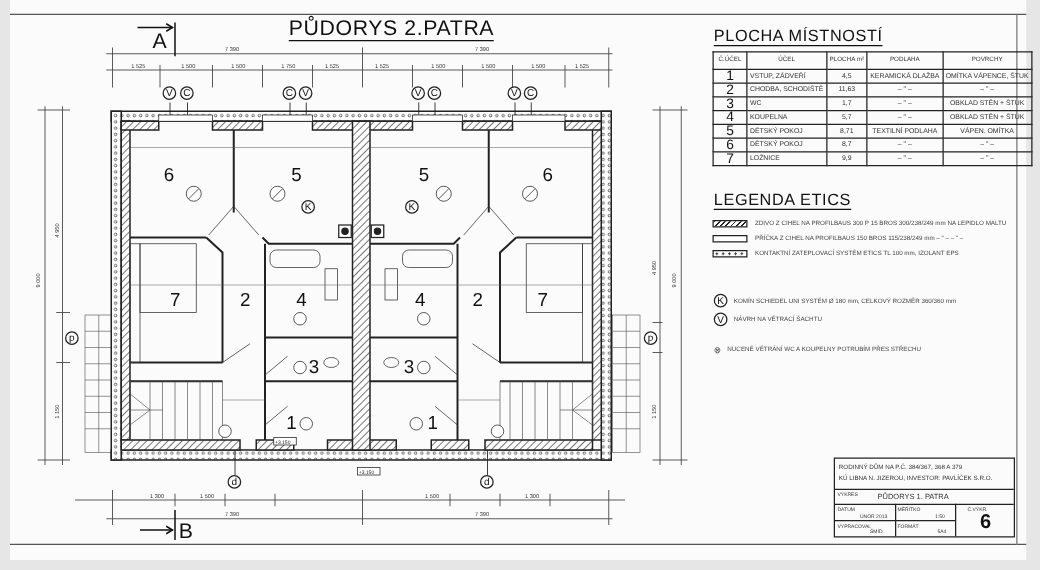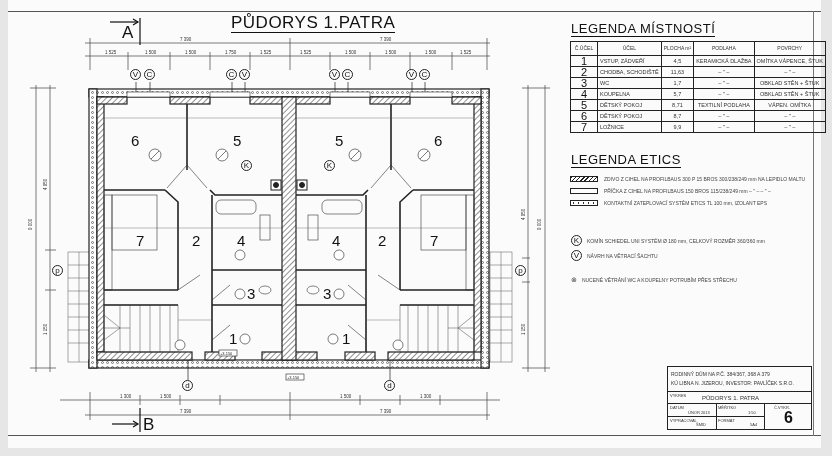--- a/index.html
+++ b/index.html
@@ -310,21 +310,21 @@
   <g stroke="#222" stroke-width="0.6" fill="#fff">
     <rect x="219" y="350" width="18" height="6"></rect>
       <rect x="286" y="374" width="18" height="6"></rect>
   </g>
   <g font-family="Liberation Sans, sans-serif" font-size="4" fill="#222">
     <text x="220" y="355">+3.150</text>
     <text x="287" y="379">+3.150</text>
   </g>
 </svg>
 
-<div class="title" style="left:231px;top:14px;">PŮDORYS 1.PATRA</div>
+<div class="title" style="left:231px;top:14px;">PŮDORYS 2.PATRA</div>
 <div class="section-mark" style="left:122px;top:23px;">A</div>
 <div class="section-mark" style="left:143px;top:415px;">B</div>
 
 <div class="circ" style="position:absolute;left:130px;top:69px;">V</div>
 <div class="circ" style="position:absolute;left:144px;top:69px;">C</div>
 <div class="circ" style="position:absolute;left:226px;top:69px;">C</div>
 <div class="circ" style="position:absolute;left:239px;top:69px;">V</div>
 <div class="circ" style="position:absolute;left:329px;top:69px;">V</div>
 <div class="circ" style="position:absolute;left:342px;top:69px;">C</div>
 <div class="circ" style="position:absolute;left:406px;top:69px;">V</div>
@@ -345,21 +345,21 @@
 <div class="roomnum" style="left:229px;top:330px;">1</div>
 
 <div class="roomnum" style="left:335px;top:132px;">5</div>
 <div class="roomnum" style="left:434px;top:132px;">6</div>
 <div class="roomnum" style="left:332px;top:232px;">4</div>
 <div class="roomnum" style="left:378px;top:232px;">2</div>
 <div class="roomnum" style="left:430px;top:232px;">7</div>
 <div class="roomnum" style="left:323px;top:285px;">3</div>
 <div class="roomnum" style="left:342px;top:330px;">1</div>
 
-<div class="title" style="left:571px;top:21px;font-size:13px;line-height:15px;">LEGENDA MÍSTNOSTÍ</div>
+<div class="title" style="left:571px;top:21px;font-size:13px;line-height:15px;">PLOCHA MÍSTNOSTÍ</div>
 <table class="legend-table">
   <tbody>
       <tr>
     <th>Č.ÚČEL</th>
     <th class="c2">ÚČEL</th>
     <th class="c3">PLOCHA m²</th>
     <th class="c4">PODLAHA</th>
     <th class="c5">POVRCHY</th>
   </tr>
   <tr>

